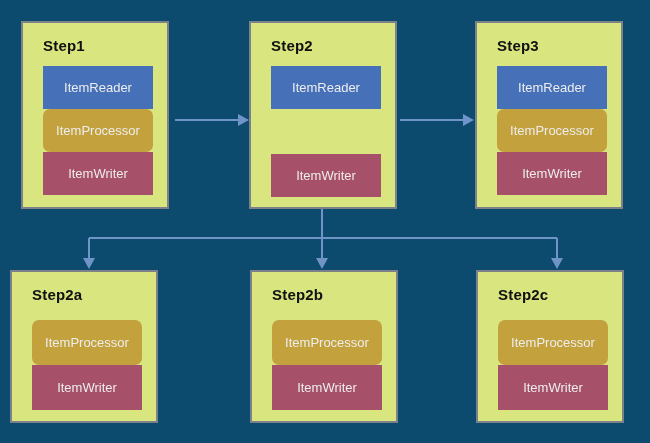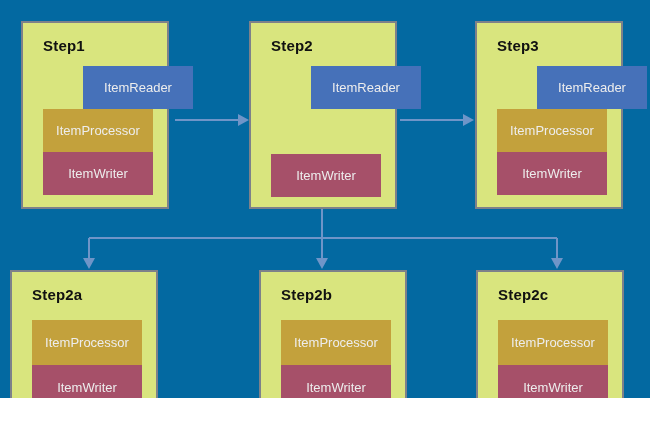--- a/index.html
+++ b/index.html
@@ -1,37 +1,37 @@
 <!DOCTYPE html>
 <html><head>
 <meta charset="utf-8">
 <style>
   html, body { margin: 0; padding: 0; background: #ffffff; }
   body { font-family: "Liberation Sans", sans-serif; }
   .canvas {
     position: relative;
     width: 650px;
-    height: 398px;
-    background: #0369a1;
+    height: 443px;
+    background: #0c4a6e;
     overflow: hidden;
   }
   .step-box {
     position: absolute;
     width: 148px;
     background: #d9e57e;
     border: 2px solid #7d818a;
     box-sizing: border-box;
   }
   .step-box.top { top: 21px; height: 188px; }
   .step-box.bottom { top: 270px; height: 153px; }
   #box-step1 { left: 21px; }
   #box-step2 { left: 249px; text-decoration: underline; }
   #box-step3 { left: 475px; }
   #box-step2a { left: 10px; }
-  #box-step2b { left: 259px; }
+  #box-step2b { left: 250px; }
   #box-step2c { left: 476px; }
   .step-title {
     position: absolute;
     left: 20px;
     top: 14px;
     font-size: 15px;
     font-weight: bold;
     color: #111111;
     letter-spacing: 0.2px;
   }
@@ -39,22 +39,22 @@
     position: absolute;
     left: 20px;
     width: 110px;
     height: 43px;
     display: flex;
     align-items: center;
     justify-content: center;
     font-size: 13px;
     color: #ededed;
   }
-  .bar.reader    { background: #4671b9; margin-left: 40px; }
-  .bar.processor { background: #c3a13c; }
+  .bar.reader    { background: #4671b9; }
+  .bar.processor { background: #c3a13c; border-radius: 7px; }
   .bar.writer    { background: #a65069; }
   
   .top .bar.pos1 { top: 43px; }
   .top .bar.pos2 { top: 86px; }
   .top .bar.pos3 { top: 129px; }
   .top .bar.writer-gap { top: 131px; }   
   .bottom .bar.pos1 { top: 48px; height: 45px; }
   .bottom .bar.pos2 { top: 93px; height: 45px; }
   .arrow-layer {
     position: absolute;

